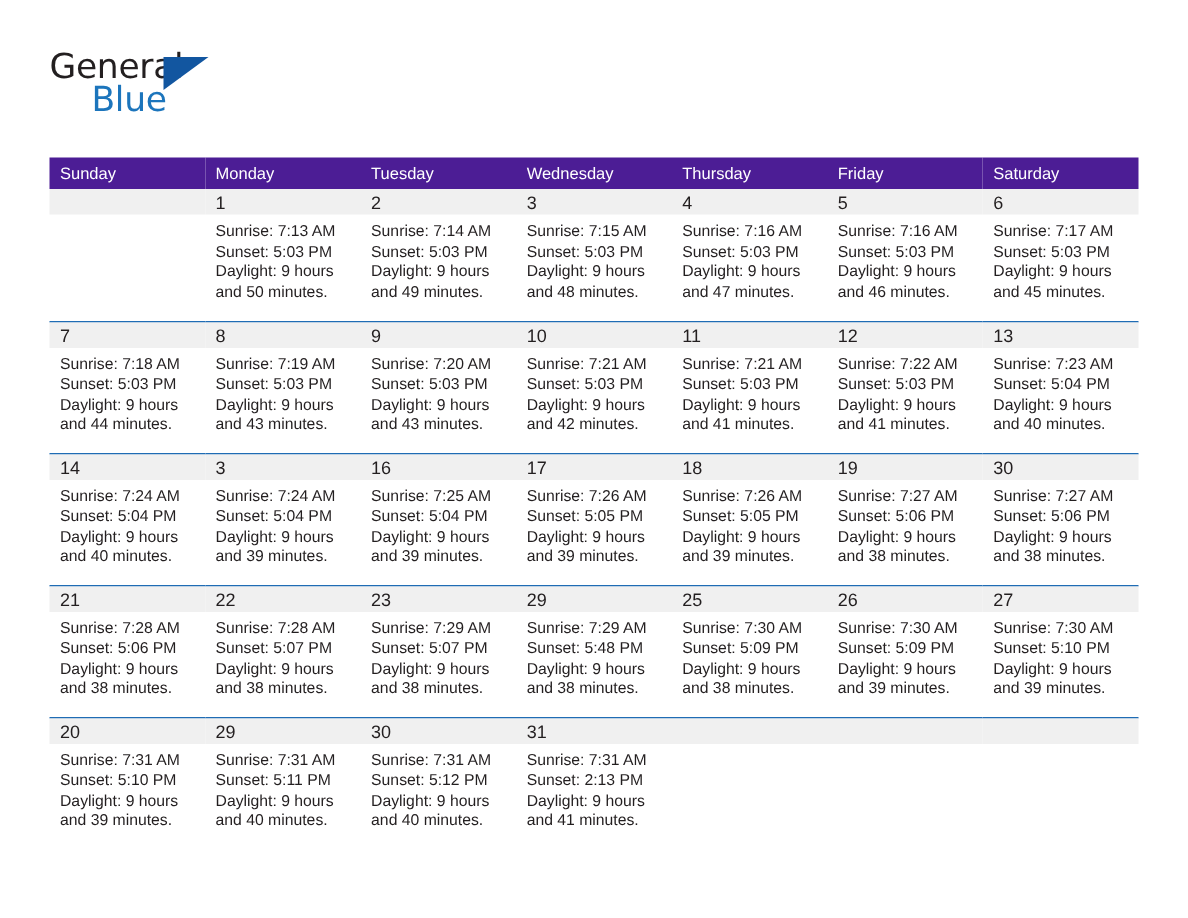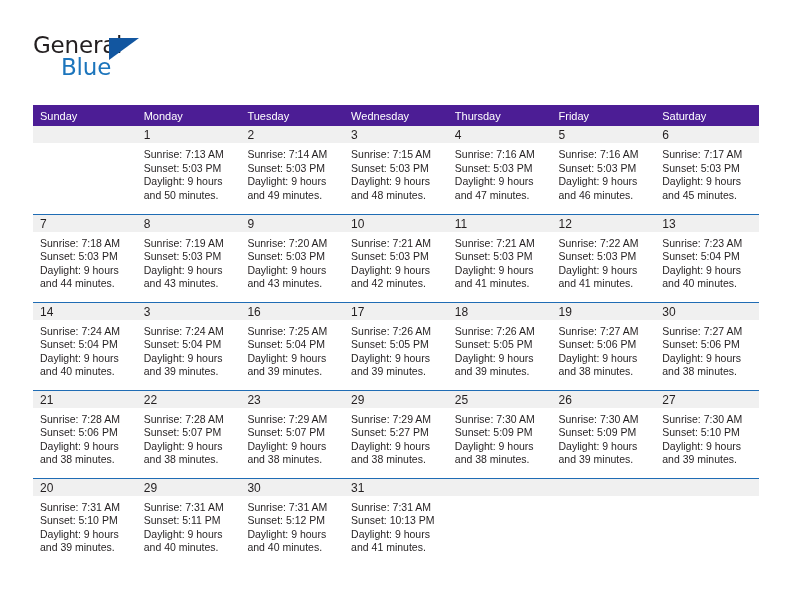--- a/index.html
+++ b/index.html
@@ -453,21 +453,21 @@
                 <div>Daylight: 9 hours</div>
                 <div>and 38 minutes.</div>
               </div>
             </div>
           </td>
           <td class="cell-filled">
             <div class="cell-inner">
               <div class="daynum-band">29</div>
               <div class="cell-body">
                 <div>Sunrise: 7:29 AM</div>
-                <div>Sunset: 5:27 PM</div>
+                <div>Sunset: 5:48 PM</div>
                 <div>Daylight: 9 hours</div>
                 <div>and 38 minutes.</div>
               </div>
             </div>
           </td>
           <td class="cell-filled">
             <div class="cell-inner">
               <div class="daynum-band">25</div>
               <div class="cell-body">
                 <div>Sunrise: 7:30 AM</div>
@@ -532,21 +532,21 @@
                 <div>Daylight: 9 hours</div>
                 <div>and 40 minutes.</div>
               </div>
             </div>
           </td>
           <td class="cell-filled">
             <div class="cell-inner">
               <div class="daynum-band">31</div>
               <div class="cell-body">
                 <div>Sunrise: 7:31 AM</div>
-                <div>Sunset: 10:13 PM</div>
+                <div>Sunset: 2:13 PM</div>
                 <div>Daylight: 9 hours</div>
                 <div>and 41 minutes.</div>
               </div>
             </div>
           </td>
           <td class="cell-empty">
             <div class="cell-inner">
               <div class="daynum-band"></div>
               <div class="cell-body"></div>
             </div>

